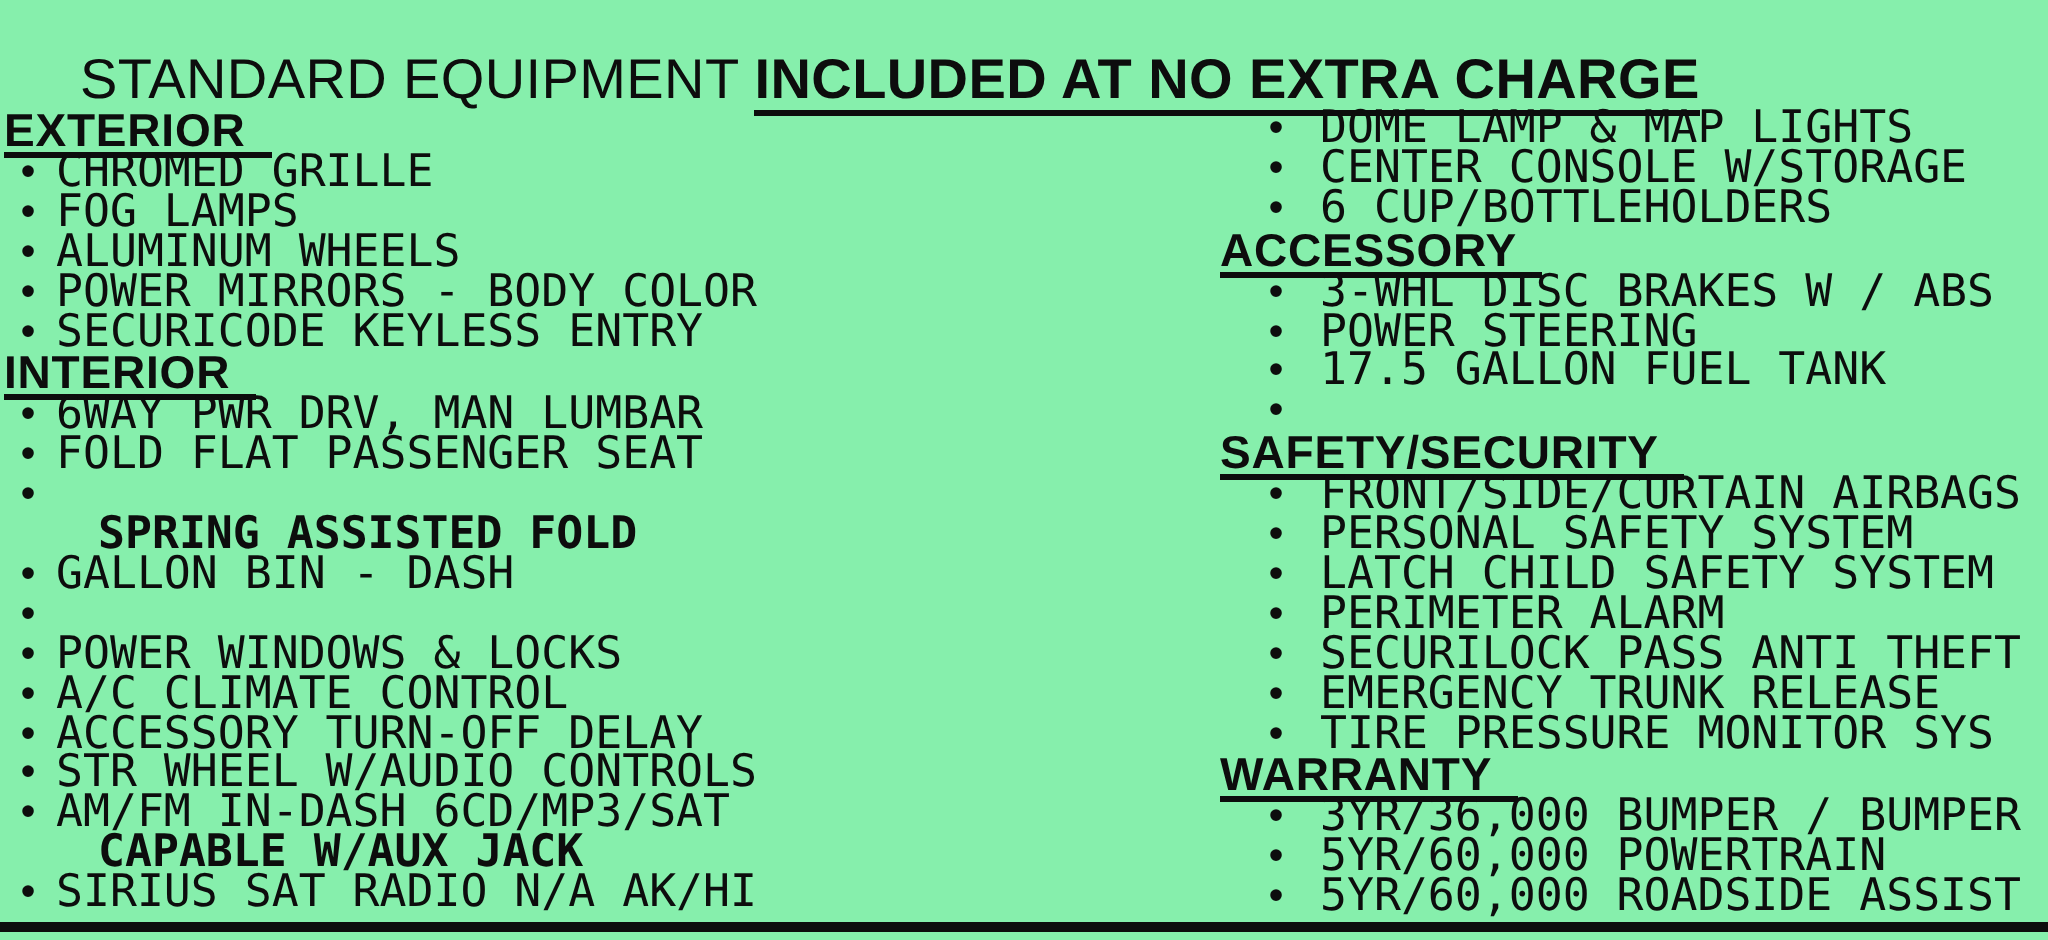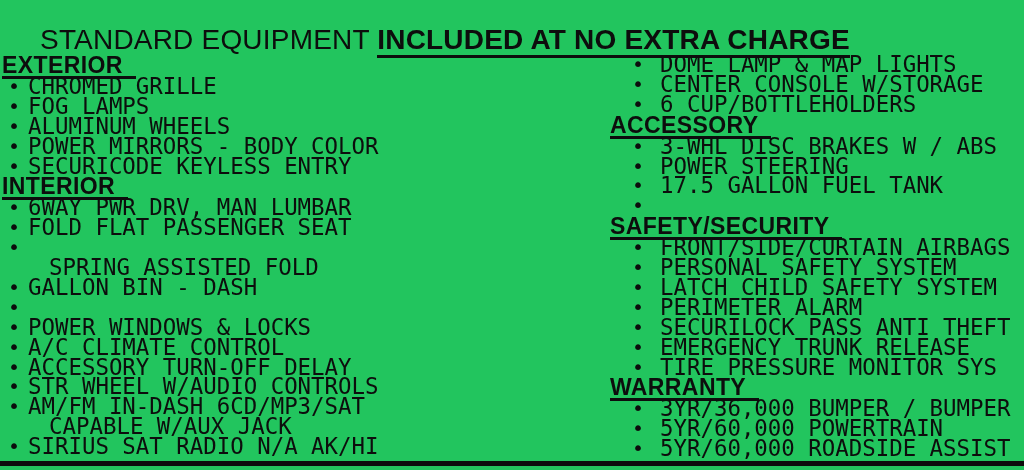--- a/index.html
+++ b/index.html
@@ -1,20 +1,20 @@
 <!DOCTYPE html>
 <html><head>
 <meta charset="utf-8">
 <style>
   html, body { margin: 0; padding: 0; background: #ffffff; }
   .page {
     position: relative;
     width: 1024px;
     height: 470px;
-    background: #22c55e;
+    background: #86efac;
     overflow: hidden;
     color: #0d0d0d;
   }
   .title-line {
     position: absolute;
     left: 40px;
     top: 25px;
     font-family: "Liberation Sans", sans-serif;
     font-size: 28px;
     line-height: 30px;
@@ -51,21 +51,21 @@
   }
   .item-line {
     position: relative;
     height: 19.9px;
     line-height: 19.9px;
     font-family: "DejaVu Sans Mono", monospace;
     font-size: 22.4px;
   }
   .col-left .item-line { padding-left: 26px; }
   .col-right .item-line { padding-left: 50px; }
-  .col-left .item-line.continuation { padding-left: 47px; }
+  .col-left .item-line.continuation { padding-left: 47px; font-weight: bold; }
   .bullet {
     position: absolute;
     top: 0;
     font-size: 20px;
   }
   .col-left .bullet { left: 6px; }
   .col-right .bullet { left: 22px; }
   .bottom-divider {
     position: absolute;
     left: 0;

